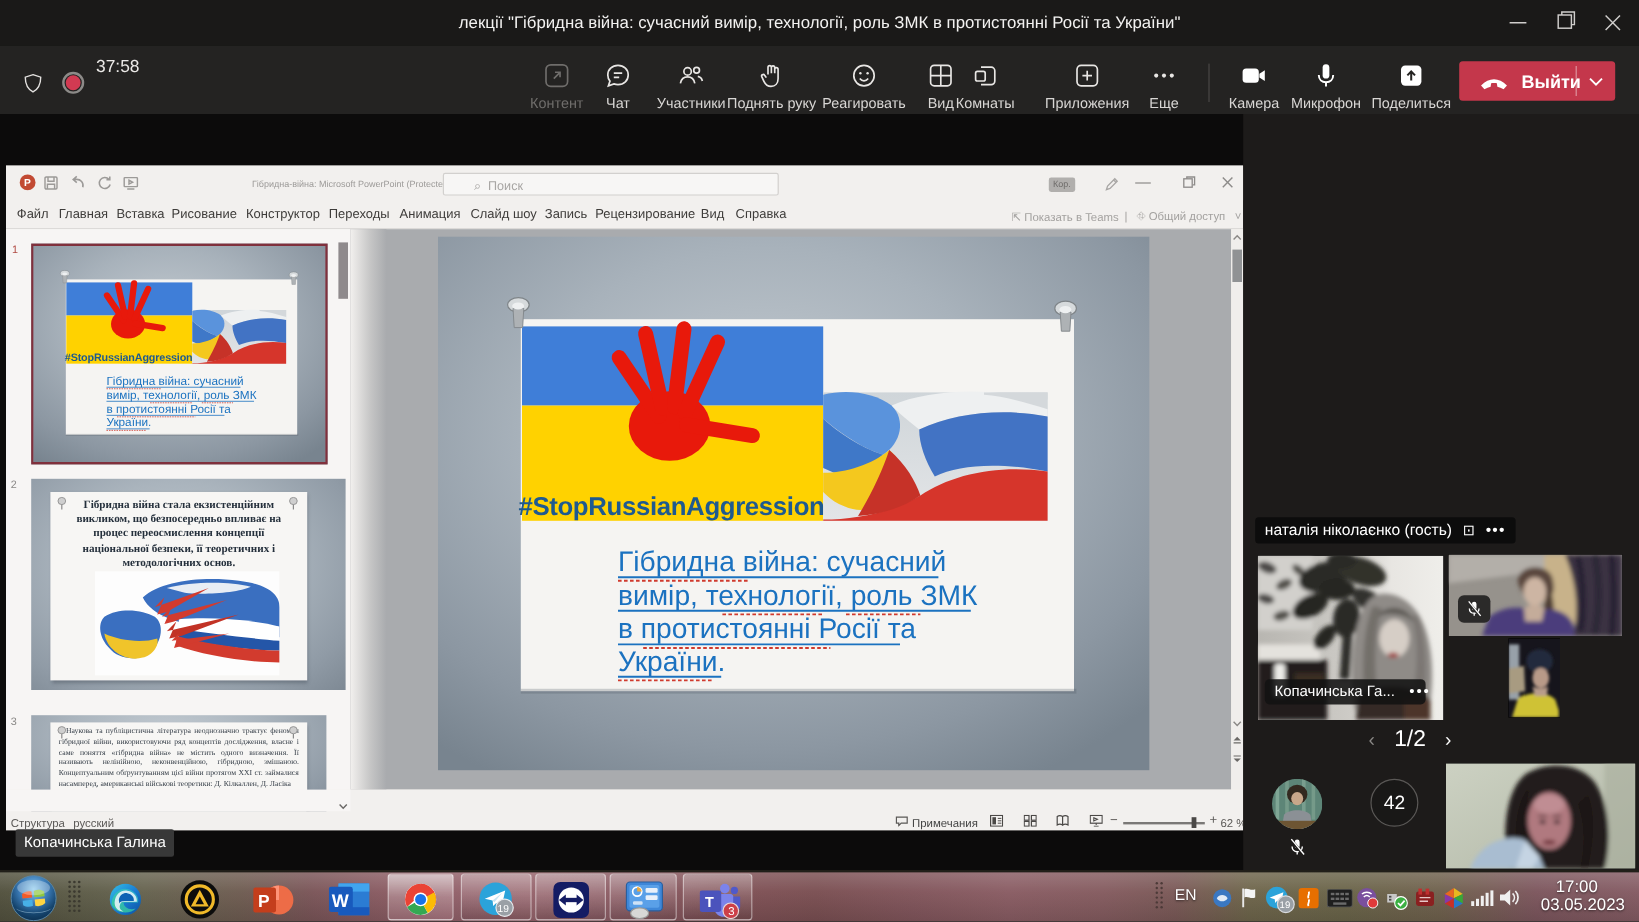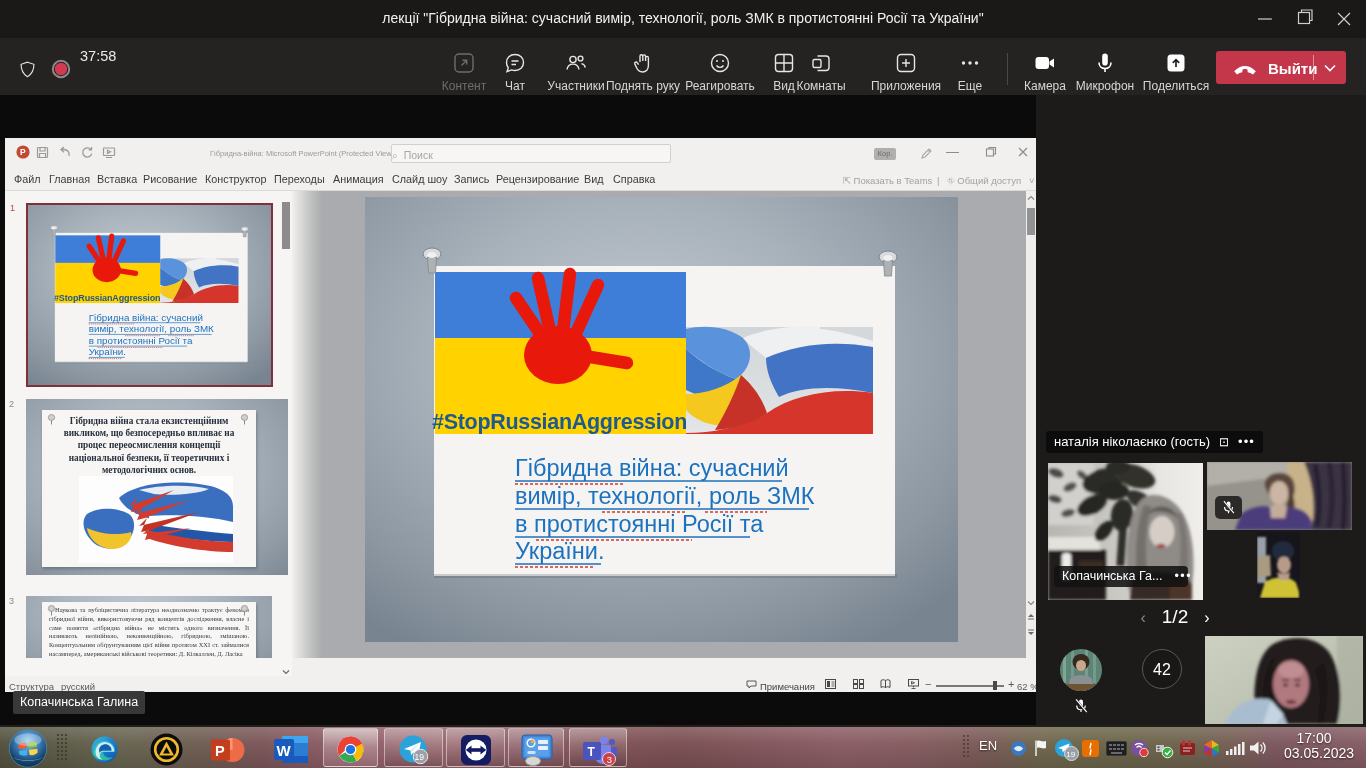--- a/index.html
+++ b/index.html
@@ -33,21 +33,21 @@
 #vsb{position:absolute;left:1021px;top:53px;width:10px;height:467px;background:#f0eeec}
 #ppt-status{position:absolute;left:0;top:520px;width:100%;height:30px;background:#f2f0ee}
 #slide{position:absolute;left:360px;top:59px;width:593px;height:445px}
 
 .thumbnum{position:absolute;font-size:9px;color:#8a8886}
 #thumb1{position:absolute;left:21px;top:65px;width:247px;height:184px;border:2px solid #80303c;background:#9aa5ae;overflow:hidden}
 #thumb2{position:absolute;left:21px;top:261px;width:262px;height:176px;background:radial-gradient(ellipse at 46% 40%,#c2cad1 0,#aab4bd 45%,#909ba6 80%,#7e8994 100%);overflow:hidden}
 #thumb3{position:absolute;left:21px;top:458px;width:246px;height:80px;background:radial-gradient(ellipse at 46% 20%,#c2cad1 0,#aab4bd 45%,#909ba6 80%,#7e8994 100%);overflow:hidden}
 #lsb{position:absolute;left:275px;top:53px;width:12px;height:485px}
 .qat{position:absolute;top:8px}
-#searchbox{position:absolute;left:386px;top:6px;width:280px;height:19px;border:1px solid #d2d0ce;background:#f7f6f5;border-radius:2px;line-height:18px;padding-left:0}
+#searchbox{position:absolute;left:364px;top:6px;width:280px;height:19px;border:1px solid #d2d0ce;background:#f7f6f5;border-radius:2px;line-height:18px;padding-left:25px}
 .mgray{color:#a3a19f}
 .st{position:absolute;top:23px;font-size:9.5px;color:#5c5a58;white-space:nowrap}
 #canvasfade{position:absolute;left:287px;top:53px;width:30px;height:467px;background:linear-gradient(90deg,#f2f0ee,#c6c6c6 55%,#a9abae)}
 .sticon{position:absolute;top:21px}
 #whitepatch{position:absolute;left:0;top:520px;width:287px;height:18px;background:#f7f5f4}
 .tpaper{position:absolute;left:16px;top:11px;width:214px;height:157px;background:#f7f6f4;box-shadow:1px 2px 3px rgba(40,50,60,.35)}
 .t2text{font-family:"Liberation Serif",serif;font-size:9.3px;line-height:12.2px;color:#25303c;text-align:center;padding:5px 10px 0;font-weight:bold}
 .t2map{position:absolute;left:37px;top:66px}
 .tpin{position:absolute}
 .t3text{font-family:"Liberation Serif",serif;font-size:6.4px;line-height:8.8px;color:#333c46;text-align:justify;padding:4px 7px 0}

